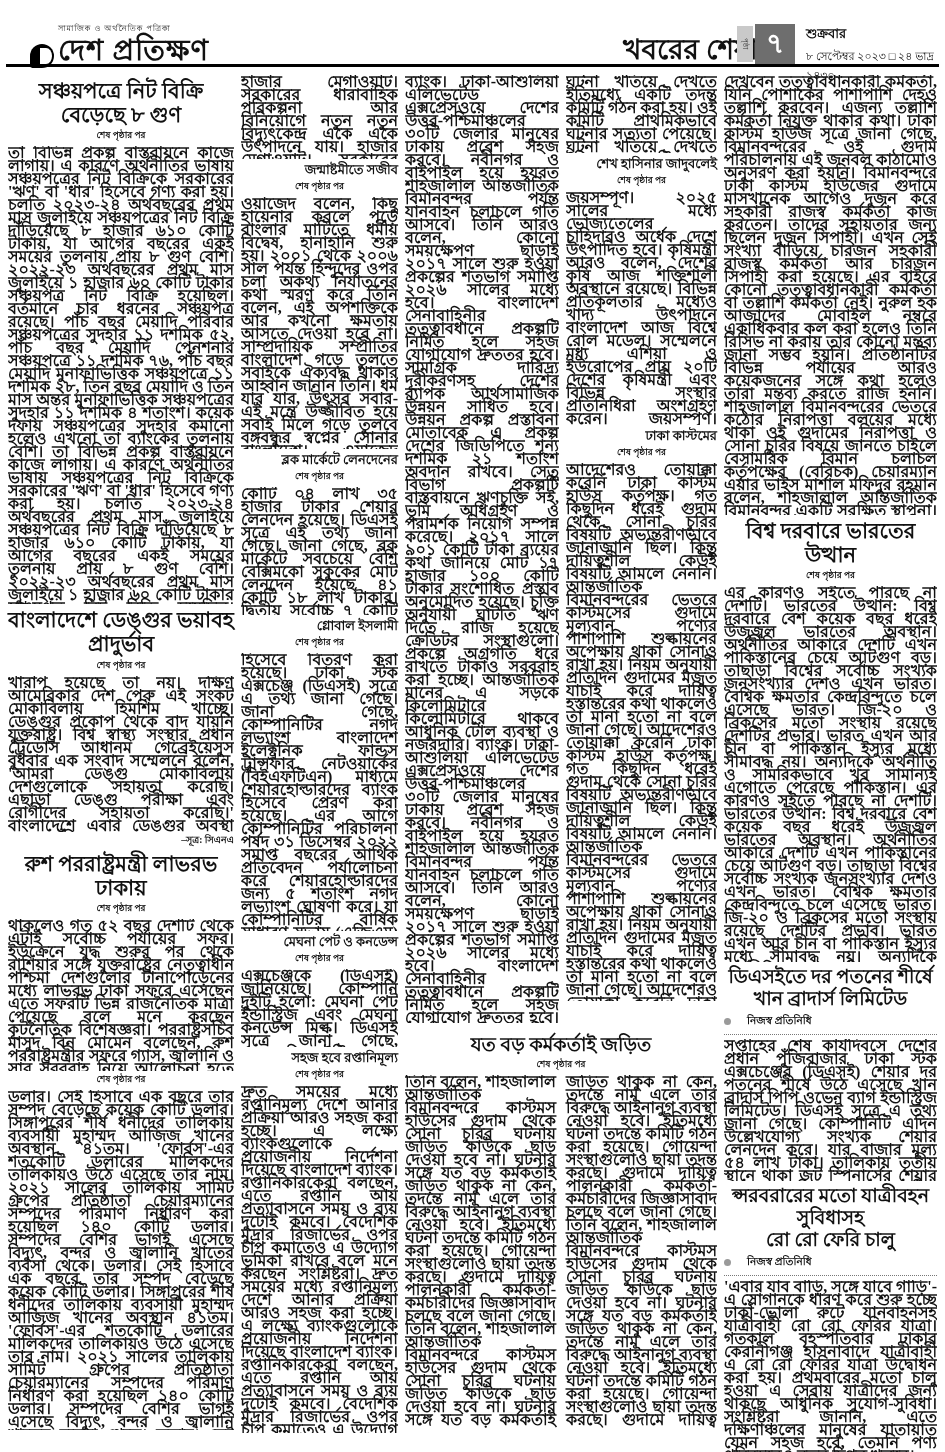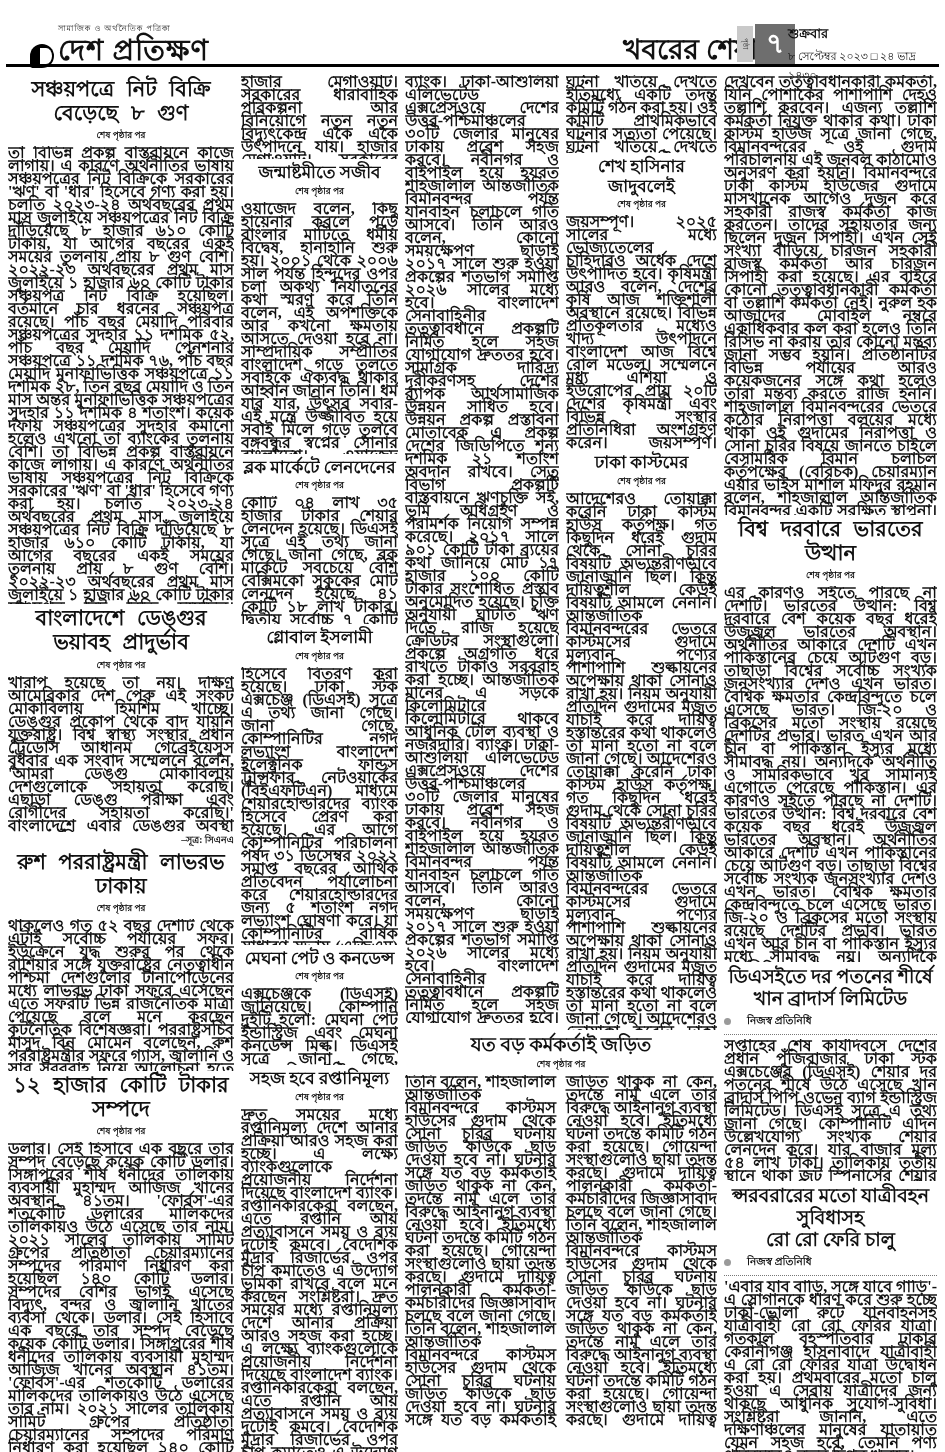--- a/index.html
+++ b/index.html
@@ -14,35 +14,35 @@
   .emblem{width:24px;height:24px;background:#000;border-radius:50% 50% 50% 10%;margin-right:4px;
           position:relative;top:3px;}
   .emblem::after{content:"";position:absolute;left:10px;top:4px;width:12px;height:16px;
           background:#fff;border-radius:0 50% 50% 0;}
   .logo-text{font-size:29px;font-weight:bold;line-height:30px;letter-spacing:1px;}
   .section-name{position:absolute;left:575px;top:28px;font-size:28px;font-weight:bold;margin-left:48px;}
   .pagebox-label{position:absolute;left:737px;top:26px;width:16px;height:36px;background:#c9c9c9;
           color:#333;font-size:7px;writing-mode:vertical-rl;text-align:center;line-height:16px;}
   .pagebox{position:absolute;left:755px;top:24px;width:40px;height:40px;background:#6e6e6e;
           color:#fff;font-size:28px;font-weight:bold;text-align:center;line-height:40px;}
-  .dateblock{position:absolute;left:788px;top:24px;}
+  .dateblock{position:absolute;left:806px;top:24px;}
   .day{font-size:13px;font-weight:bold;}
   .date{font-size:11px;margin-top:3px;}
   
   .col{position:absolute;top:75px;}
   #col1{left:8px;width:226px;}
   #col2{left:241px;width:157px;}
   #col3{left:405px;width:154px;height:950px;overflow:hidden;}
   #col4{left:566px;width:151px;}
   #col5{left:724px;width:213px;}
   #mid{position:absolute;left:405px;top:1030px;width:312px;}
   .headline{font-weight:bold;text-align:center;line-height:1.15;margin:4px 0 1px 0;}
-  .h-xl{font-size:21px;font-family:Liberation Mono, monospace;}
+  .h-xl{font-size:21px;}
   .h-l{font-size:19px;}
-  .h-m{font-size:17px;}
+  .h-m{font-size:13px;text-align:right;}
   .kicker{font-size:9px;font-weight:bold;text-align:center;margin:1px 0 3px 0;}
   .body{font-size:16px;line-height:13px;text-align:justify;overflow:hidden;font-weight:bold;}
   .stub{margin-top:0;}
   .src{font-size:9.5px;text-align:right;font-weight:bold;margin:1px 0 2px 0;}
   .byline{font-size:10.5px;font-weight:bold;margin:3px 0 2px 0;display:flex;align-items:center;gap:16px;}
   .byline .dot{width:7px;height:7px;border-radius:50%;background:#9a9a9a;display:inline-block;}
   .dotted{border-bottom:1.5px dotted #777;margin:2px 0 4px 0;height:2px;}
   .two-col{column-count:2;column-gap:10px;}
 </style>
 </head>
@@ -79,21 +79,20 @@
       <div class="kicker">শেষ পৃষ্ঠার পর</div>
       <div class="body" style="height:156px">খারাপ হয়েছে তা নয়। দক্ষিণ আমেরিকার দেশ পেরু এই সংকট মোকাবিলায় হিমশিম খাচ্ছে। ডেঙ্গুর প্রকোপ থেকে বাদ যায়নি যুক্তরাষ্ট্র। বিশ্ব স্বাস্থ্য সংস্থার প্রধান ট্রেডোস আধানম গেব্রেইয়েসুস বুধবার এক সংবাদ সম্মেলনে বলেন, 'আমরা ডেঙ্গু মোকাবিলায় দেশগুলোকে সহায়তা করেছি। এছাড়া ডেঙ্গু পরীক্ষা এবং রোগীদের সহায়তা করেছি।' বাংলাদেশে এবার ডেঙ্গুর অবস্থা এমন দাঁড়িয়েছে যে, ৬৪ জেলার সবকটিতেই ডেঙ্গু রোগী পাওয়া গেছে। এরমধ্যে ঢাকায় সবচেয়ে বেশি মানুষ আক্রান্ত হয়েছেন। তবে এখন পরিস্থিতি স্বাভাবিক হচ্ছে এবং রোগীর সংখ্যা কমে আসছে বলে জানিয়েছেন বিশ্ব স্বাস্থ্য সংস্থার প্রধান।</div>
       <div class="src">–সূত্র: সিএনএ</div>
     </section>
     <section>
       <div class="headline h-xl">রুশ পররাষ্ট্রমন্ত্রী লাভরভ ঢাকায়</div>
       <div class="kicker">শেষ পৃষ্ঠার পর</div>
       <div class="body" style="height:152px">থাকলেও গত ৫২ বছর দেশটি থেকে এটাই সর্বোচ্চ পর্যায়ের সফর। ইউক্রেনে যুদ্ধ শুরুর পর থেকে রাশিয়ার সঙ্গে যুক্তরাষ্ট্রের নেতৃত্বাধীন পশ্চিমা দেশগুলোর টানাপোড়েনের মধ্যে লাভরভ ঢাকা সফরে এসেছেন এতে সফরটি ভিন্ন রাজনৈতিক মাত্রা পেয়েছে বলে মনে করছেন কূটনৈতিক বিশেষজ্ঞরা। পররাষ্ট্রসচিব মাসুদ বিন মোমেন বলেছেন, রুশ পররাষ্ট্রমন্ত্রীর সফরে গ্যাস, জ্বালানি ও সার সরবরাহ নিয়ে আলোচনা হতে পারে। সরকারি তথ্য অনুযায়ী, বিশ্বব্যাপী দাম বাড়তে থাকার মুখে সরকার এ বছর রাশিয়া থেকে প্রায় ৫ লাখ টন গম আমদানি করতে চায়। রাশিয়া বাংলাদেশে বছরে প্রায় ২০০ কোটি ডলার মূল্যের গম, সার, তুলা, ডাল ও ইলেকট্রিক্যাল কন্ট্রোল বোর্ডসহ বিভিন্ন পণ্য রপ্তানি করে থাকে। বাংলাদেশ বছরে প্রায় ১৫ কোটি ডলার মূল্যের তৈরি পোশাকসহ বিভিন্ন পণ্য বিক্রি করে দেশটিতে। রূপপুর পারমাণবিক কেন্দ্রের নির্মাণকাজও চলছে রাশিয়ার ঋণ ও প্রযুক্তিতে। মার্কিন নিষেধাজ্ঞার মুখে রাশিয়ার সঙ্গে পণ্য ও বিদ্যুৎকেন্দ্রের নির্মাণসামগ্রী পরিবহন ও পারস্পরিক পাওনা পরিশোধ নিয়েও জটিলতা তৈরি হয়েছে। বিষয়গুলোও দুই মন্ত্রীর আলোচনায় আসবে বলে জানান কূটনীতিকেরা।</div>
     </section>
     <section>
-      <div class="headline h-xl">১২ হাজার কোটি টাকার সম্পদে</div>
       <div class="kicker">শেষ পৃষ্ঠার পর</div>
       <div class="body" style="height:340px">ডলার। সেই হিসাবে এক বছরে তার সম্পদ বেড়েছে কয়েক কোটি ডলার। সিঙ্গাপুরের শীর্ষ ধনীদের তালিকায় ব্যবসায়ী মুহাম্মদ আজিজ খানের অবস্থান ৪১তম। 'ফোর্বস'-এর শতকোটি ডলারের মালিকদের তালিকায়ও উঠে এসেছে তার নাম। ২০২১ সালের তালিকায় সামিট গ্রুপের প্রতিষ্ঠাতা চেয়ারম্যানের সম্পদের পরিমাণ নির্ধারণ করা হয়েছিল ১৪০ কোটি ডলার। সম্পদের বেশির ভাগই এসেছে বিদ্যুৎ, বন্দর ও জ্বালানি খাতের ব্যবসা থেকে। ডলার। সেই হিসাবে এক বছরে তার সম্পদ বেড়েছে কয়েক কোটি ডলার। সিঙ্গাপুরের শীর্ষ ধনীদের তালিকায় ব্যবসায়ী মুহাম্মদ আজিজ খানের অবস্থান ৪১তম। 'ফোর্বস'-এর শতকোটি ডলারের মালিকদের তালিকায়ও উঠে এসেছে তার নাম। ২০২১ সালের তালিকায় সামিট গ্রুপের প্রতিষ্ঠাতা চেয়ারম্যানের সম্পদের পরিমাণ নির্ধারণ করা হয়েছিল ১৪০ কোটি ডলার। সম্পদের বেশির ভাগই এসেছে বিদ্যুৎ, বন্দর ও জ্বালানি খাতের ব্যবসা থেকে। ডলার। সেই হিসাবে এক বছরে তার সম্পদ বেড়েছে কয়েক কোটি ডলার। সিঙ্গাপুরের শীর্ষ ধনীদের তালিকায় ব্যবসায়ী মুহাম্মদ আজিজ খানের অবস্থান ৪১তম। 'ফোর্বস'-এর শতকোটি ডলারের মালিকদের তালিকায়ও উঠে এসেছে তার নাম। ২০২১ সালের তালিকায় সামিট গ্রুপের প্রতিষ্ঠাতা চেয়ারম্যানের সম্পদের পরিমাণ নির্ধারণ করা হয়েছিল ১৪০ কোটি ডলার। সম্পদের বেশির ভাগই এসেছে বিদ্যুৎ, বন্দর ও জ্বালানি খাতের ব্যবসা থেকে।</div>
     </section>
   </div>
 
   <div class="col" id="col2">
     <div class="body stub" style="height:84px">হাজার মেগাওয়াট। সরকারের ধারাবাহিক পরিকল্পনা আর বিনিয়োগে নতুন নতুন বিদ্যুৎকেন্দ্র একে একে উৎপাদনে যায়। হাজার মেগাওয়াট। সরকারের ধারাবাহিক পরিকল্পনা আর বিনিয়োগে নতুন নতুন বিদ্যুৎকেন্দ্র একে একে উৎপাদনে যায়।</div>
     <section>
       <div class="headline h-m">জন্মাষ্টমীতে সজীব</div>
       <div class="kicker">শেষ পৃষ্ঠার পর</div>

